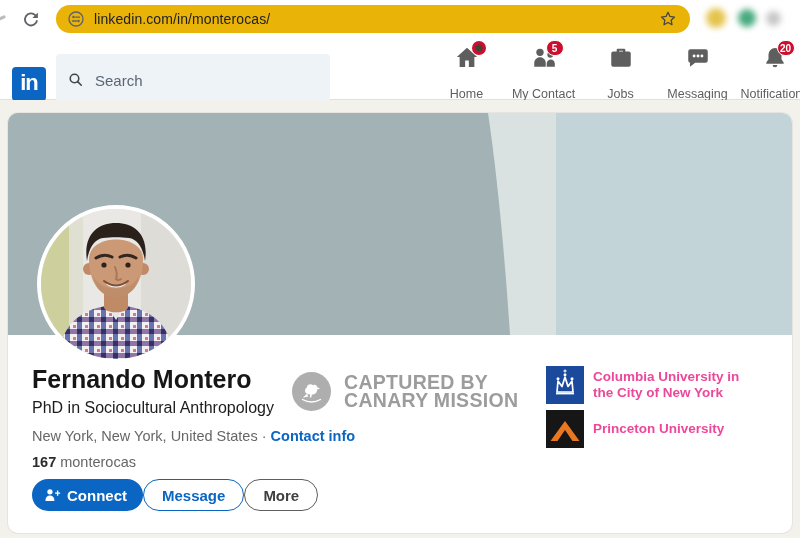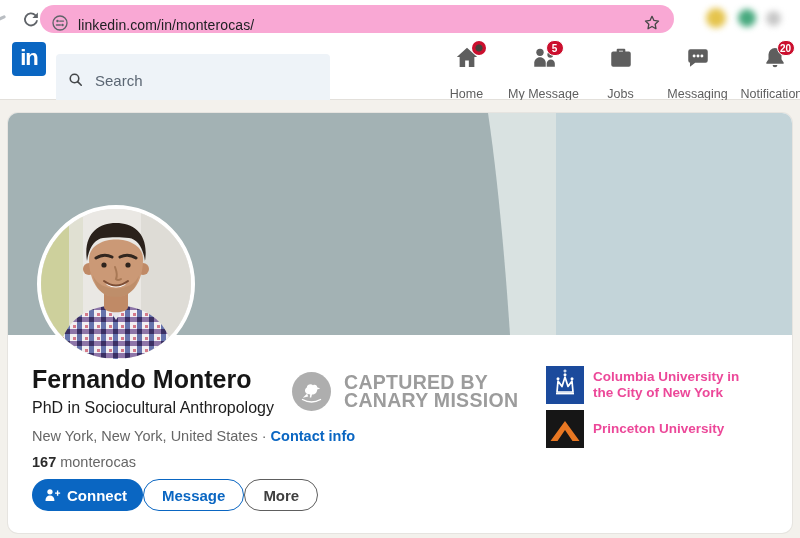--- a/index.html
+++ b/index.html
@@ -2,31 +2,31 @@
 <html><head>
 <meta charset="utf-8">
 <style>
   html,body{margin:0;padding:0;}
   .screen{position:relative;width:800px;height:538px;overflow:hidden;background:#fff;
           font-family:"Liberation Sans",sans-serif;-webkit-font-smoothing:antialiased;}
   
   .browser-bar{position:absolute;left:0;top:0;width:800px;height:38px;background:#fff;}
   .nav-frag{position:absolute;left:-5px;top:17px;width:11px;height:3px;background:#b9bdc2;border-radius:2px;transform:rotate(-25deg);}
   .reload-btn{position:absolute;left:20px;top:8px;width:22px;height:22px;}
-  .url-pill{position:absolute;left:40px;top:5px;width:634px;height:28px;border-radius:14px;background:#f9a8d4;display:flex;align-items:flex-end;}
+  .url-pill{position:absolute;left:56px;top:5px;width:634px;height:28px;border-radius:14px;background:#eab308;display:flex;align-items:center;}
   .tune-icon{margin-left:10px;width:20px;height:20px;}
   .url-text{margin-left:8px;font-size:14px;color:#202124;letter-spacing:.1px;flex:1;}
   .star-icon{width:20px;height:20px;margin-right:12px;}
   .ext{position:absolute;border-radius:50%;filter:blur(3px);}
   .ext-1{left:706px;top:8px;width:20px;height:20px;background:#e5c44d;}
   .ext-2{left:738px;top:9px;width:18px;height:18px;background:#47a97e;}
   .ext-3{left:766px;top:11px;width:15px;height:15px;background:#c7c7c7;}
   
   .li-nav{position:absolute;left:0;top:38px;width:800px;height:62px;background:#fff;border-bottom:1px solid #e3e0db;box-sizing:border-box;}
-  .li-logo{position:absolute;left:12px;top:4px;width:34px;height:34px;background:#0a66c2;border-radius:4px;
+  .li-logo{position:absolute;left:12px;top:29px;width:34px;height:34px;background:#0a66c2;border-radius:4px;
            color:#fff;font-weight:700;font-size:22px;display:flex;align-items:center;justify-content:center;letter-spacing:-1px;padding-bottom:2px;box-sizing:border-box;}
   .li-search{position:absolute;left:56px;top:16px;width:274px;height:52px;background:#eef3f8;border-radius:4px;display:flex;align-items:center;}
   .li-search svg{margin-left:11px;}
   .li-search input{border:none;background:transparent;outline:none;font-size:15px;color:#1d2226;margin-left:8px;width:210px;font-family:"Liberation Sans",sans-serif;}
   .li-search input::placeholder{color:#5b6673;opacity:1;}
   .nav-items{position:absolute;left:428px;top:0;height:62px;display:flex;}
   .nav-item{width:77px;height:62px;display:flex;flex-direction:column;align-items:center;justify-content:flex-start;padding-top:7px;box-sizing:border-box;cursor:pointer;}
   .nav-icon-wrap{position:relative;width:26px;height:26px;}
   .nav-label{margin-top:16px;font-size:12.5px;color:#5e5e5e;white-space:nowrap;}
   .badge{position:absolute;background:#cb0f2e;color:#fff;font-size:10px;font-weight:700;border-radius:8px;
@@ -116,21 +116,21 @@
       <div class="nav-item">
         <div class="nav-icon-wrap">
           <svg width="26" height="26" viewBox="0 0 24 24">
             <circle cx="8.3" cy="6.8" r="3.4" fill="#5e5e5e"></circle>
             <path fill="#5e5e5e" d="M3 20v-3.6c0-2.9 2.4-5.2 5.3-5.2s5.3 2.3 5.3 5.2V20Z"></path>
             <circle cx="17.8" cy="9" r="2.7" fill="#5e5e5e"></circle>
             <path fill="#5e5e5e" d="M14.5 20v-2.7c0-2.2 1.7-3.9 3.8-3.9 2 0 3.7 1.7 3.7 3.9V20Z"></path>
           </svg>
           <span class="badge badge-num">5</span>
         </div>
-        <div class="nav-label">My Message</div>
+        <div class="nav-label">My Contact</div>
       </div>
 
       <div class="nav-item">
         <div class="nav-icon-wrap">
           <svg width="26" height="26" viewBox="0 0 24 24">
             <path fill="#5e5e5e" d="M9 3.5h6a1 1 0 0 1 1 1V6h3.2A1.8 1.8 0 0 1 21 7.8v10.4a1.8 1.8 0 0 1-1.8 1.8H4.8A1.8 1.8 0 0 1 3 18.2V7.8A1.8 1.8 0 0 1 4.8 6H8V4.5a1 1 0 0 1 1-1Zm1.2 2.5h3.6V5.2h-3.6Z"></path>
             <path fill="#fff" d="M3 11.4h18v1.2H3Z" opacity="0"></path>
           </svg>
         </div>
         <div class="nav-label">Jobs</div>

